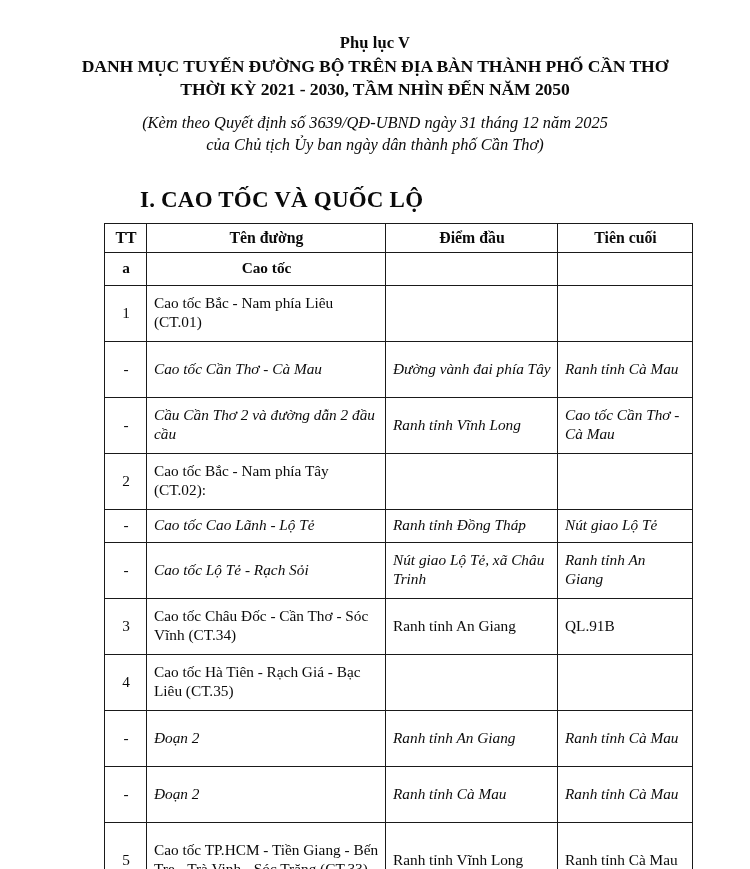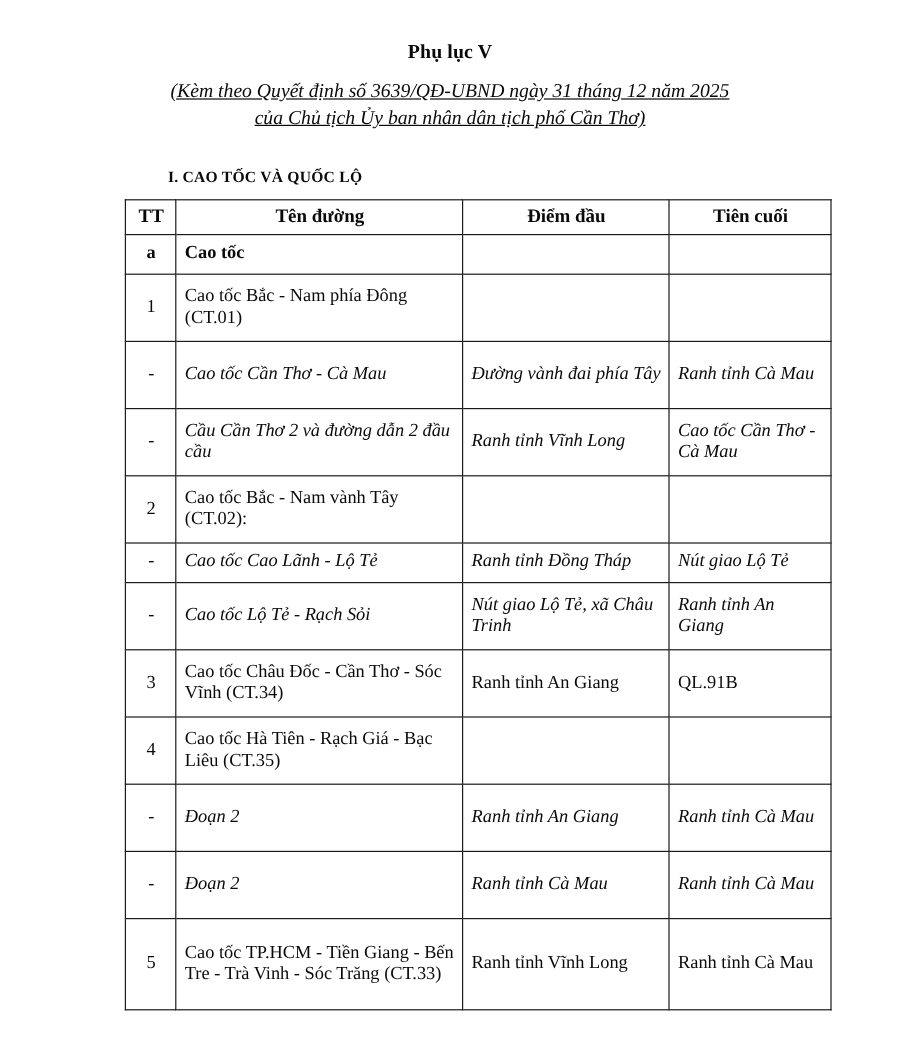--- a/index.html
+++ b/index.html
@@ -49,28 +49,27 @@
   .doc-subtitle {
     font-style: italic;
     font-size: 16.4px;
     line-height: 1.35;
     margin-top: 11px;
     padding: 0 45px;
   }
   .doc-subtitle .s-line {
     display: block;
     white-space: nowrap;
-    text-decoration: underline;
   }
 
   
   .section-heading {
     margin-top: 31px;
     margin-left: 140px;
-    font-size: 13px;
+    font-size: 23px;
     font-weight: bold;
     letter-spacing: 0.2px;
   }
 
   
   .table-wrap {
     margin-top: 10px;
     margin-left: 104px;
     width: 588px;
   }
@@ -99,20 +98,21 @@
     padding-bottom: 5px;
     font-size: 15.8px;
   }
   td.tt-cell {
     text-align: center;
     padding-left: 4px;
     padding-right: 4px;
   }
   td.group-cell {
     font-weight: bold;
+    text-align: center;
   }
   tr.group-row td.tt-cell {
     font-weight: bold;
   }
   td.italic-cell {
     font-style: italic;
     margin-left: 28px;
   }
   tr.row-h1 td { height: 23px; }
   tr.row-h2 td { height: 46px; }
@@ -120,25 +120,27 @@
 </style>
 </head>
 <body>
 
 <div class="page">
 
   <div class="doc-head">
     <div class="appendix-label">Phụ lục V</div>
 
     <div class="doc-title">
+      <span class="t-line">DANH MỤC TUYẾN ĐƯỜNG BỘ TRÊN ĐỊA BÀN THÀNH PHỐ CẦN THƠ</span>
+      <span class="t-line">THỜI KỲ 2021 - 2030, TẦM NHÌN ĐẾN NĂM 2050</span>
     </div>
 
     <div class="doc-subtitle">
       <span class="s-line">(Kèm theo Quyết định số 3639/QĐ-UBND ngày 31 tháng 12 năm 2025</span>
-      <span class="s-line">của Chủ tịch Ủy ban nhân dân tịch phố Cần Thơ)</span>
+      <span class="s-line">của Chủ tịch Ủy ban ngày dân thành phố Cần Thơ)</span>
     </div>
   </div>
 
   <div class="section-heading">I. CAO TỐC VÀ QUỐC LỘ</div>
 
   <div class="table-wrap">
     <table class="road-table">
       <colgroup>
         <col class="c-tt">
           <col class="c-name">
@@ -155,39 +157,39 @@
       </thead>
       <tbody id="table-body">
           <tr class="row-h1 group-row">
             <td class="tt-cell">a</td>
             <td class="group-cell">Cao tốc</td>
             <td class="group-cell"></td>
             <td class="group-cell"></td>
           </tr>
           <tr class="row-h2">
             <td class="tt-cell">1</td>
-            <td class="">Cao tốc Bắc - Nam phía Đông (CT.01)</td>
+            <td class="">Cao tốc Bắc - Nam phía Liêu (CT.01)</td>
             <td class=""></td>
             <td class=""></td>
           </tr>
           <tr class="row-h2">
             <td class="tt-cell">-</td>
             <td class="italic-cell">Cao tốc Cần Thơ - Cà Mau</td>
             <td class="italic-cell">Đường vành đai phía Tây</td>
             <td class="italic-cell">Ranh tỉnh Cà Mau</td>
           </tr>
           <tr class="row-h2">
             <td class="tt-cell">-</td>
             <td class="italic-cell">Cầu Cần Thơ 2 và đường dẫn 2 đầu cầu</td>
             <td class="italic-cell">Ranh tỉnh Vĩnh Long</td>
             <td class="italic-cell">Cao tốc Cần Thơ - Cà Mau</td>
           </tr>
           <tr class="row-h2">
             <td class="tt-cell">2</td>
-            <td class="">Cao tốc Bắc - Nam vành Tây (CT.02):</td>
+            <td class="">Cao tốc Bắc - Nam phía Tây (CT.02):</td>
             <td class=""></td>
             <td class=""></td>
           </tr>
           <tr class="row-h1">
             <td class="tt-cell">-</td>
             <td class="italic-cell">Cao tốc Cao Lãnh - Lộ Tẻ</td>
             <td class="italic-cell">Ranh tỉnh Đồng Tháp</td>
             <td class="italic-cell">Nút giao Lộ Tẻ</td>
           </tr>
           <tr class="row-h2">

